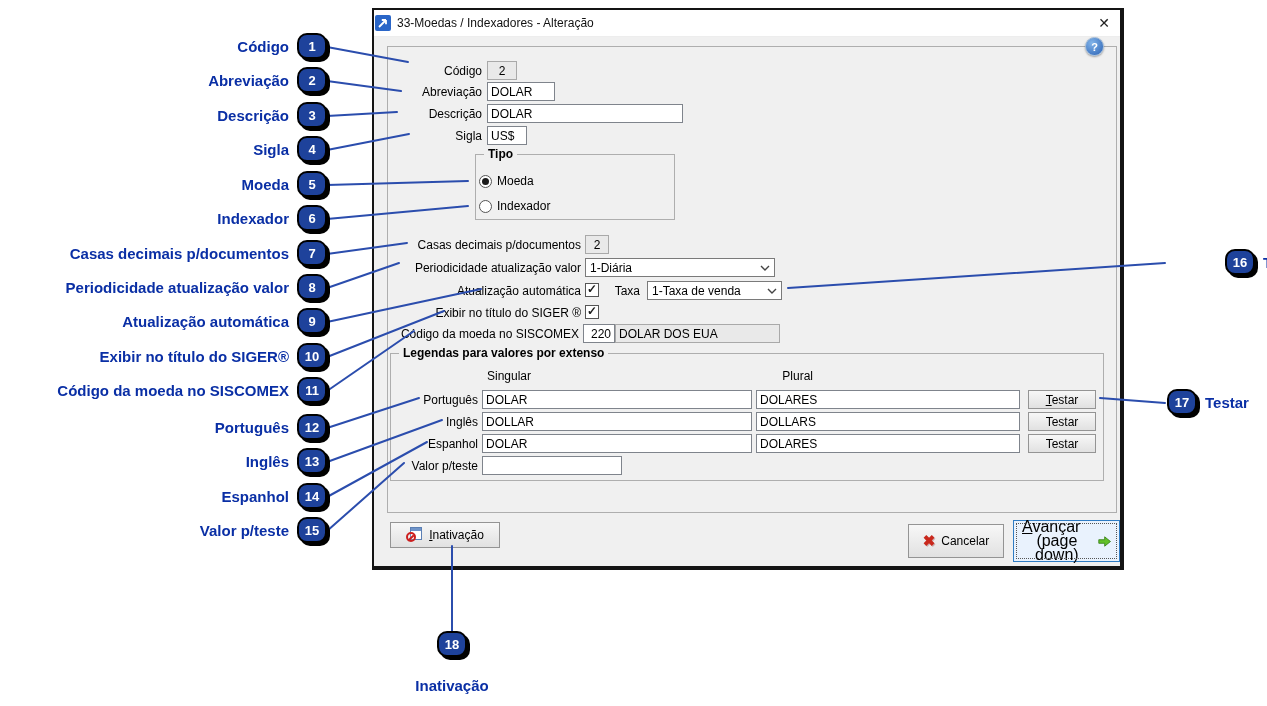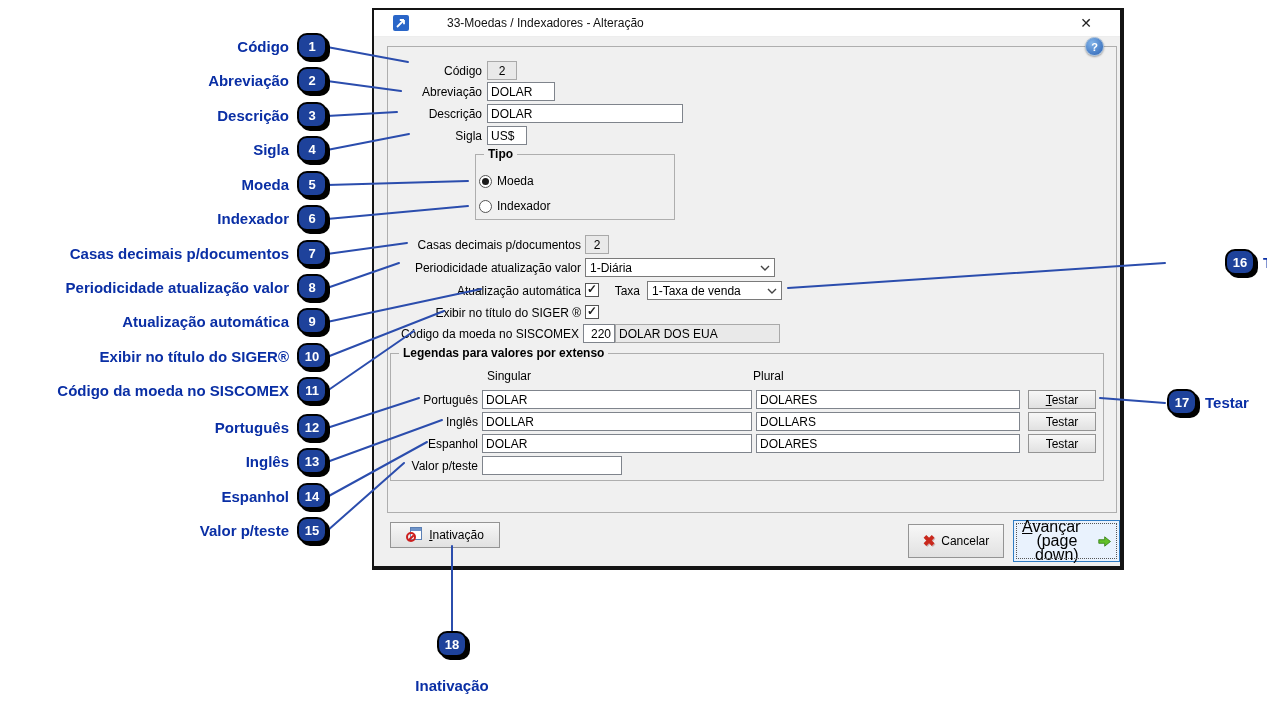--- a/index.html
+++ b/index.html
@@ -3,21 +3,21 @@
 <meta charset="utf-8">
 <style>
   html,body{margin:0;padding:0;background:#fff;}
   .canvas{position:relative;width:1267px;height:706px;background:#fff;
           font-family:"Liberation Sans",sans-serif;overflow:hidden;}
 
   
   .dialog{position:absolute;left:372px;top:8px;width:752px;height:562px;
           box-sizing:border-box;background:#f0f0f0;
           border:2px solid #141414;border-right-width:4px;border-bottom-width:4px;z-index:10;}
-  .titlebar{height:26px;background:#fff;display:flex;align-items:center;padding:0 19px;border-bottom:1px solid #ededed;gap:32px;}
+  .titlebar{height:26px;background:#fff;display:flex;align-items:center;padding:0 1px;border-bottom:1px solid #ededed;}
   .title{font-size:12px;color:#111;margin-left:6px;}
   .closebox{margin-left:auto;width:30px;text-align:center;font-size:14px;color:#222;cursor:default;}
   .dbody{position:relative;width:100%;height:calc(100% - 26px);}
 
   .group{position:absolute;border:1px solid #aeaeae;box-sizing:border-box;}
   .group-legend{position:absolute;top:-8px;left:8px;background:#f0f0f0;padding:0 4px;
                 font-weight:bold;font-size:12px;color:#000;white-space:nowrap;}
 
   .lbl{position:absolute;font-size:12px;color:#000;text-align:right;height:18px;line-height:18px;white-space:nowrap;}
   .txt{position:absolute;box-sizing:border-box;height:19px;border:1px solid #7f848c;background:#fff;
@@ -132,21 +132,21 @@
       <span class="checkbox checked" style="left:211px;top:268px;"></span>
 
       <div class="lbl" style="left:0;top:288px;width:205px;">Código da moeda no SISCOMEX</div>
       <input class="txt rgt" style="left: 209px; top: 287px; width: 32px;" value="220">
       <input class="txt dis" style="left: 241px; top: 287px; width: 165px;" readonly="" value="DOLAR DOS EUA">
 
       <div class="group" style="left:16px;top:316px;width:714px;height:128px;">
         <span class="group-legend">Legendas para valores por extenso</span>
       </div>
       <div class="lbl" style="left:113px;top:330px;width:60px;text-align:left;">Singular</div>
-      <div class="lbl" style="left:379px;top:330px;width:60px;text-align:left;">Plural</div>
+      <div class="lbl" style="left:379px;top:330px;width:60px;text-align:right;">Plural</div>
 
       <div class="lbl" style="left:0;top:354px;width:104px;">Português</div>
       <input class="txt" style="left: 108px; top: 353px; width: 270px;" value="DOLAR">
       <input class="txt" style="left: 382px; top: 353px; width: 264px;" value="DOLARES">
       <button class="btn btn-testar" style="left:654px;top:353px;">
           <span class="ufl">Testar</span>
         </button>
 
       <div class="lbl" style="left:0;top:376px;width:104px;">Inglês</div>
       <input class="txt" style="left: 382px; top: 375px; width: 264px;" value="DOLLARS">

